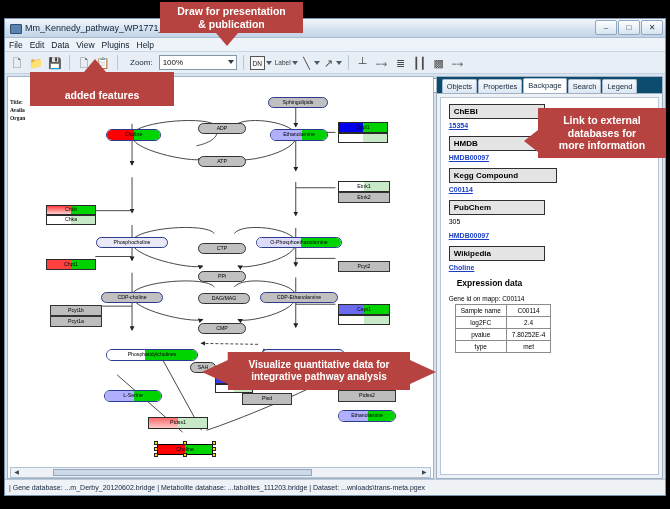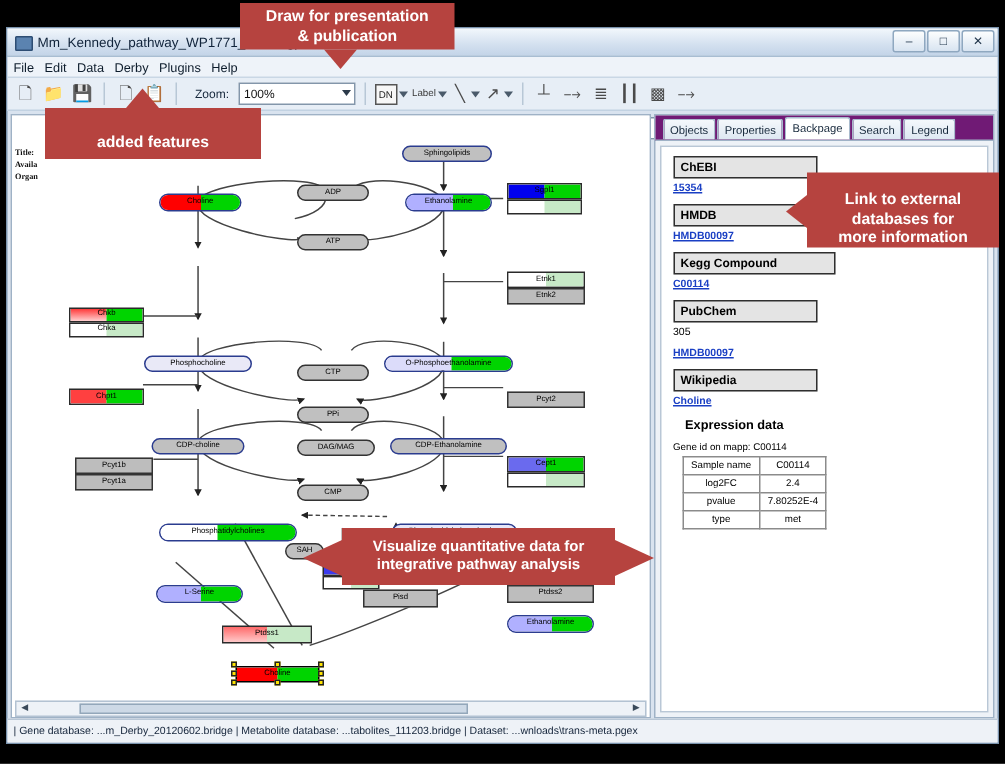--- a/index.html
+++ b/index.html
@@ -108,21 +108,21 @@
   .handles > i {
     position:absolute; width:4px; height:4px; background:#ffe400; border:1px solid #222;
   }
 
   
   #side-panel {
     position:relative; width:228px; margin:1px 2px 0 2px; background:#eef2f7;
     border:1px solid #9fb2c6; display:flex; flex-direction:column;
   }
   #side-tabs { display:flex; align-items:flex-end; height:17px; padding-left:5px; gap:1px;
-    background:#701a75; border-bottom:1px solid #9fb2c6; }
+    background:#0c4a6e; border-bottom:1px solid #9fb2c6; }
   .stab {
     font-size:7.5px; color:#17293c; padding:2px 4px 2px 4px; border:1px solid #a9bbcd;
     border-bottom:none; background:linear-gradient(#f4f8fc,#dde7f2); border-radius:2px 2px 0 0;
   }
   .stab.active { background:#fff; font-weight:normal; padding-bottom:3px; }
   #side-body { flex:1; background:#fff; margin:3px; border:1px solid #b9c7d6; overflow:hidden; position:relative; padding:6px 8px; }
 
   .db-header {
     width:96px; border:1px solid #2f2f2f; background:#e4e4e4; font-size:8px; font-weight:bold;
     color:#000; padding:2px 4px; margin-bottom:3px;
@@ -156,21 +156,21 @@
     line-height:1.2; z-index:40;
   }
   .co-tip { position:absolute; width:0; height:0; z-index:40; }
 
   #co-draw { left:160px; top:2px; width:143px; height:31px; font-size:10.5px;text-align:center; }
   #co-draw-tip { left:216px; top:33px; border-left:11px solid transparent; border-right:11px solid transparent; border-top:13px solid #b6433f; }
 
   #co-plugins { left:30px; top:72px; width:144px; height:34px; font-size:10.5px; }
   #co-plugins-tip { left:84px; top:59px; border-left:11px solid transparent; border-right:11px solid transparent; border-bottom:13px solid #b6433f; }
 
-  #co-link { left:538px; top:115px; width:128px; height:50px; font-size:10.5px; padding:0 4px;align-items:flex-end; }
+  #co-link { left:538px; top:108px; width:128px; height:50px; font-size:10.5px; padding:0 4px; }
   #co-link-tip { left:524px; top:130px; border-top:11px solid transparent; border-bottom:11px solid transparent; border-right:14px solid #b6433f; }
 
   #co-vis { left:228px; top:352px; width:182px; height:38px; font-size:10px; padding:0 3px; }
   #co-vis-tipL { left:202px; top:360px; border-top:12px solid transparent; border-bottom:12px solid transparent; border-right:26px solid #b6433f; }
   #co-vis-tipR { left:410px; top:360px; border-top:12px solid transparent; border-bottom:12px solid transparent; border-left:26px solid #b6433f; }
 </style>
 </head>
 <body>
 
 <div id="root">
@@ -184,21 +184,21 @@
         <span class="win-btn">–</span>
         <span class="win-btn">□</span>
         <span class="win-btn">✕</span>
       </span>
     </div>
 
     <div id="menu-bar">
       <span class="mi">File</span>
       <span class="mi">Edit</span>
       <span class="mi">Data</span>
-      <span class="mi">Derby</span>
+      <span class="mi">View</span>
       <span class="mi">Plugins</span>
       <span class="mi">Help</span>
     </div>
 
     <div id="tool-bar">
       <span class="tb-btn">
           <span class="glyph">🗋</span>
         </span>
       <span class="tb-btn">
           <span class="glyph" style="color:#b8860b">📁</span>

